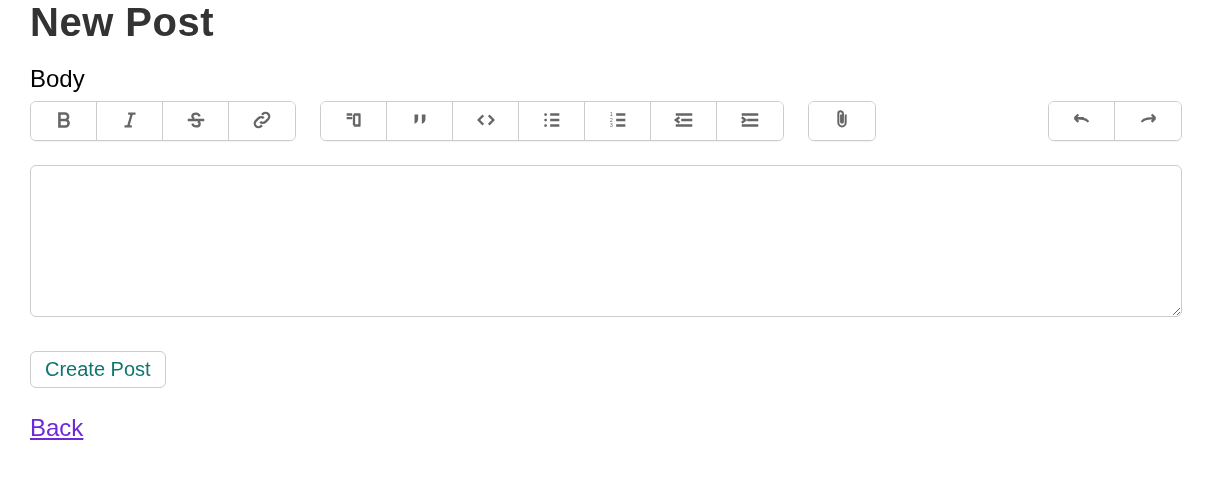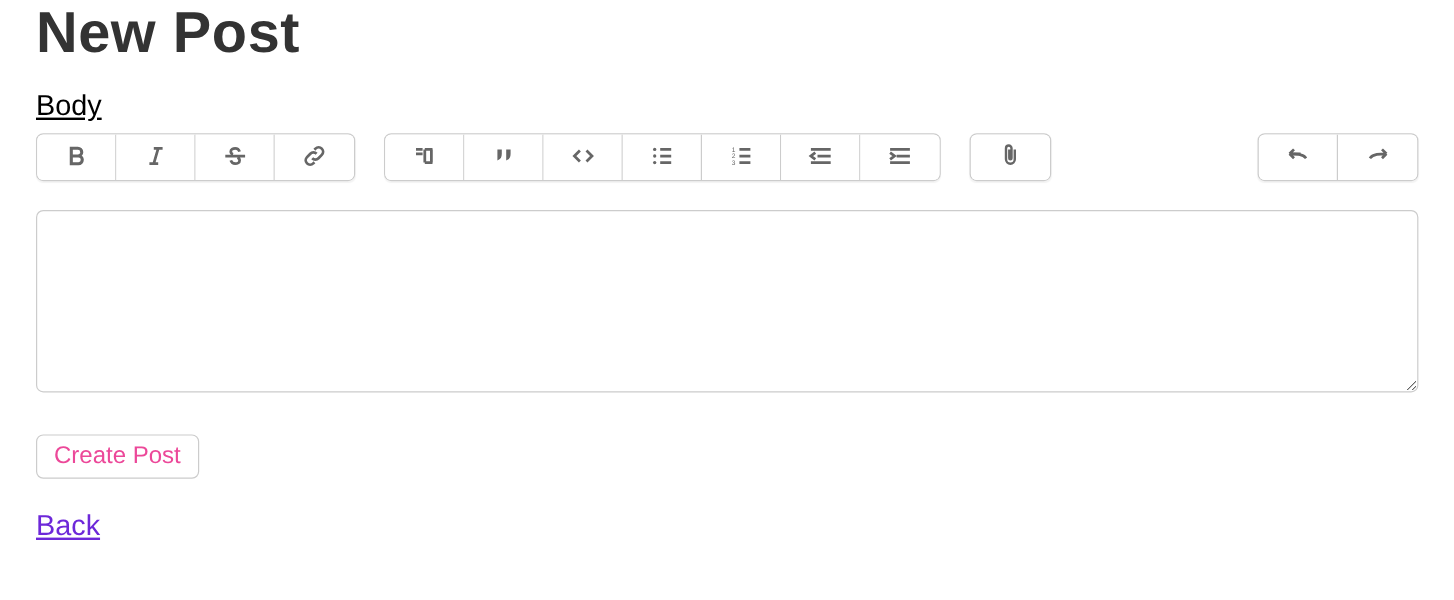--- a/index.html
+++ b/index.html
@@ -7,32 +7,31 @@
       margin: 0;
       padding: 0;
     }
     body {
       font-family: -apple-system, BlinkMacSystemFont, "Segoe UI", Helvetica, Arial, sans-serif;
       padding: 0 30px 30px 30px;
       background: #fff;
       color: #000;
     }
     h1 {
-      font-size: 48px;
+      font-size: 40px;
       font-weight: 800;
       color: #333;
       margin-bottom: 20px;
       letter-spacing: 0.5px;
     }
     .body-label {
       font-size: 24px;
       color: #000;
       margin-bottom: 8px;
       display: block;
-      text-decoration: underline;
     }
     .toolbar {
       display: flex;
       align-items: flex-start;
       gap: 24px;
       margin-bottom: 24px;
     }
     .toolbar-group {
       display: flex;
       border: 1px solid #ccc;
@@ -77,21 +76,21 @@
       outline: none;
       margin-bottom: 30px;
     }
     .submit-btn {
       background: #fff;
       border: 1px solid #ccc;
       border-radius: 6px;
       padding: 6px 14px;
       font-size: 20px;
       cursor: pointer;
-      color: #ec4899;
+      color: #0f766e;
       margin-bottom: 26px;
       display: inline-block;
     }
     .back-link {
       font-size: 24px;
       color: #6d28d9;
       text-decoration: underline;
       display: inline-block;
     }
   </style>

